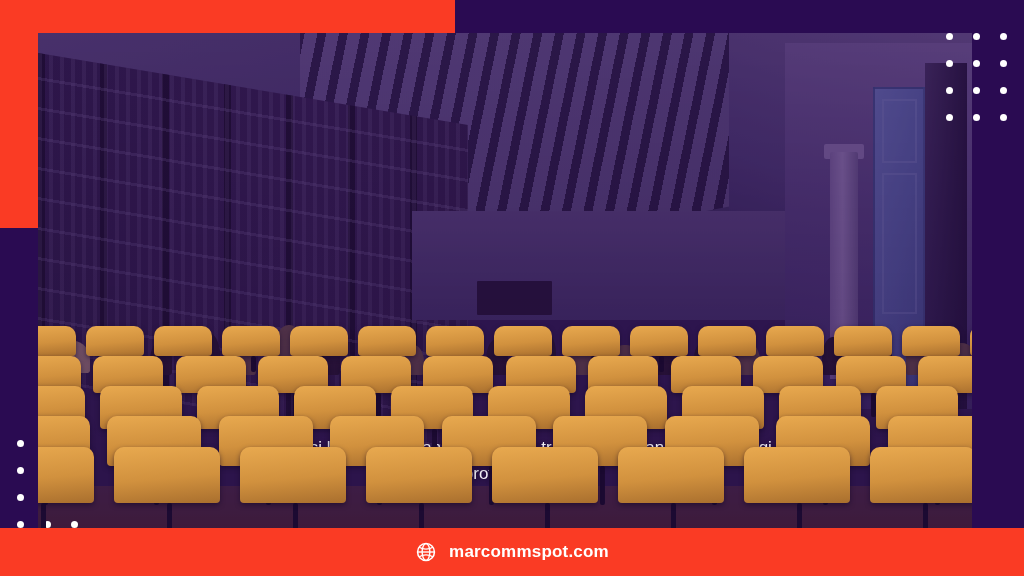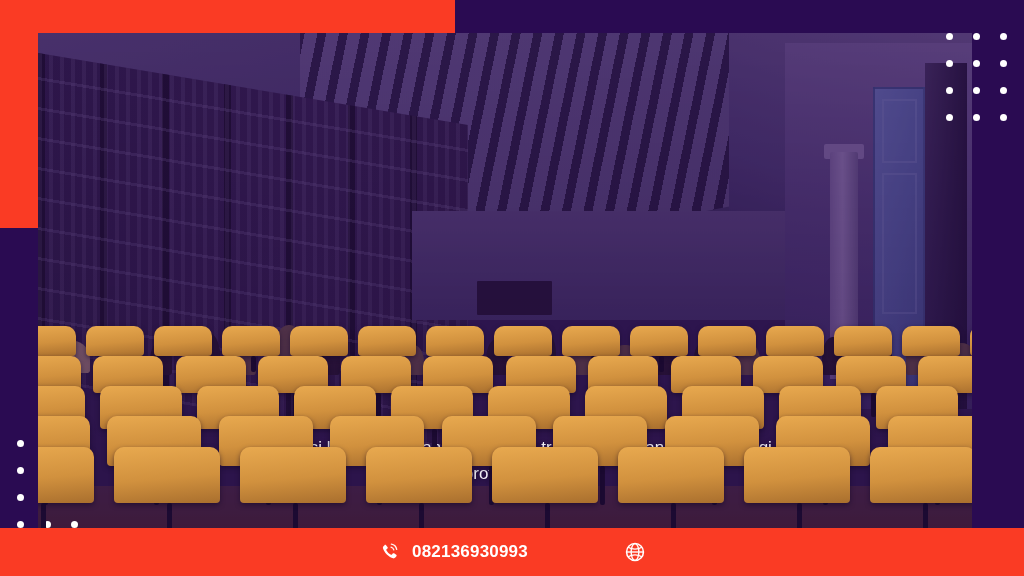--- a/index.html
+++ b/index.html
@@ -542,37 +542,28 @@
       <span></span>
       <span></span>
       <span></span>
     </div>
 
   <div class="subtitle">Informasi lebih lanjut dan pendaftaran training silahkan menghubungi tim profesional kami</div>
 
   <div class="bg-red-bottom"></div>
   <div class="footer">
 
-    <div class="contact">
-      <span>
-        <svg width="22" height="22" viewBox="0 0 24 24" fill="none">
-          <path d="M7.2 4.3c.5-.4 1.2-.3 1.6.2l1.7 2.3c.35.47.27 1.13-.18 1.5l-1.0.82c-.3.25-.4.67-.22 1.02.5 1.0 1.3 2.0 2.2 2.85.9.85 1.95 1.55 2.95 1.98.36.16.78.04 1.01-.27l.78-1.04c.36-.47 1.02-.57 1.5-.23l2.34 1.64c.52.36.62 1.08.22 1.57l-1.2 1.45c-.6.73-1.57 1.05-2.48.8-2.05-.56-4.6-2.1-6.77-4.26C7.5 12.5 6.0 9.95 5.45 7.9c-.24-.9.08-1.86.8-2.46l.95-.79z" fill="#FFFFFF"></path>
-          <path d="M14.6 3.4c2.9.5 5.2 2.8 5.8 5.7" stroke="#FFFFFF" stroke-width="1.5" stroke-linecap="round" fill="none" opacity="0.95"></path>
-          <path d="M14.2 6.6c1.5.35 2.7 1.55 3.05 3.05" stroke="#FFFFFF" stroke-width="1.4" stroke-linecap="round" fill="none" opacity="0.95"></path>
-        </svg>
-      </span>
-      <span>082136930993</span>
-    </div>
 
     <div class="contact">
       <span>
         <svg width="22" height="22" viewBox="0 0 24 24" fill="none">
           <circle cx="12" cy="12" r="9.2" stroke="#FFFFFF" stroke-width="1.7" fill="none"></circle>
           <ellipse cx="12" cy="12" rx="4.2" ry="9.2" stroke="#FFFFFF" stroke-width="1.5" fill="none"></ellipse>
           <line x1="2.8" y1="12" x2="21.2" y2="12" stroke="#FFFFFF" stroke-width="1.5"></line>
           <path d="M4.6 6.8c2.0 1.25 4.6 1.95 7.4 1.95s5.4-.7 7.4-1.95" stroke="#FFFFFF" stroke-width="1.4" fill="none"></path>
           <path d="M4.6 17.2c2.0-1.25 4.6-1.95 7.4-1.95s5.4.7 7.4 1.95" stroke="#FFFFFF" stroke-width="1.4" fill="none"></path>
         </svg>
       </span>
+      <span>marcommspot.com</span>
     </div>
 
   </div>
 </div>
 
 </body></html>

